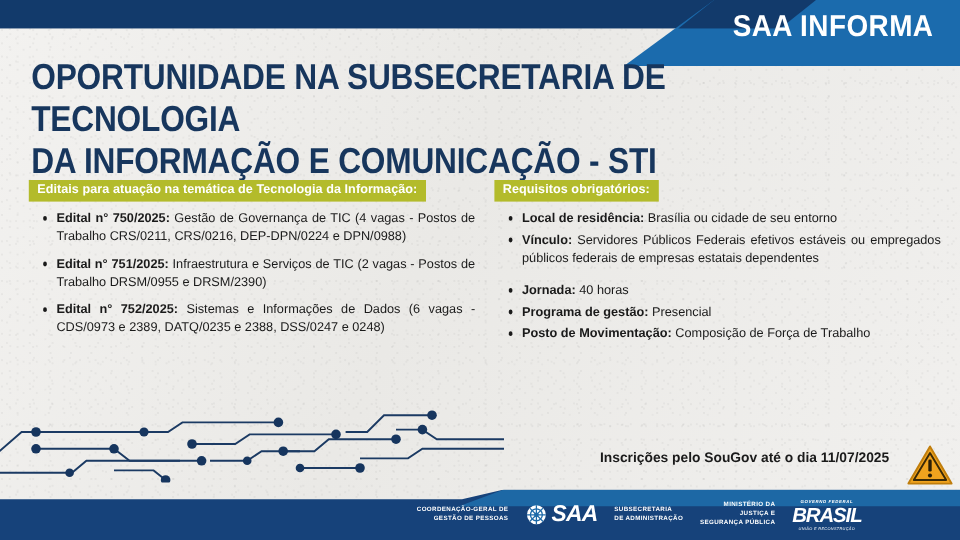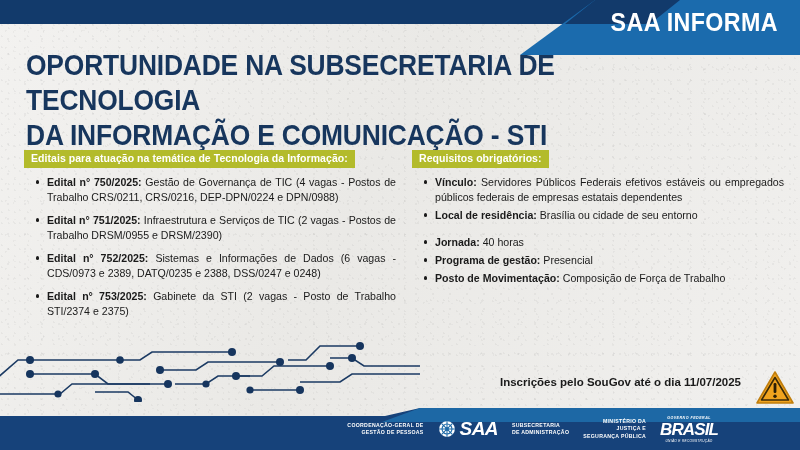--- a/index.html
+++ b/index.html
@@ -165,29 +165,28 @@
     <span>OPORTUNIDADE NA SUBSECRETARIA DE TECNOLOGIA</span>
     <span class="l2">DA INFORMAÇÃO E COMUNICAÇÃO - STI</span>
   </div>
 
   <div class="col col-left">
     <div class="seclabel">Editais para atuação na temática de Tecnologia da Informação:</div>
     <ul class="blist">
       <li><b>Edital n° 750/2025:</b><span> Gestão de Governança de TIC (4 vagas - Postos de Trabalho CRS/0211, CRS/0216, DEP-DPN/0224 e DPN/0988)</span></li>
       <li><b>Edital n° 751/2025:</b><span> Infraestrutura e Serviços de TIC (2 vagas - Postos de Trabalho DRSM/0955 e DRSM/2390)</span></li>
       <li><b>Edital n° 752/2025:</b><span> Sistemas e Informações de Dados (6 vagas - CDS/0973 e 2389, DATQ/0235 e 2388, DSS/0247 e 0248)</span></li>
-      <li><b>Edital n° 753/2025:</b><span> Gabinete da STI (2 vagas - Posto de Trabalho STI/2374 e 2375)</span></li>
     </ul>
   </div>
 
   <div class="col col-right">
     <div class="seclabel">Requisitos obrigatórios:</div>
     <ul class="blist">
+      <li><b>Local de residência:</b><span> Brasília ou cidade de seu entorno</span></li>
       <li><b>Vínculo:</b><span> Servidores Públicos Federais efetivos estáveis ou empregados públicos federais de empresas estatais dependentes</span></li>
-      <li><b>Local de residência:</b><span> Brasília ou cidade de seu entorno</span></li>
     </ul>
 
     <div class="grp2">
       <ul class="blist">
         <li><b>Jornada:</b><span> 40 horas</span></li>
         <li><b>Programa de gestão:</b><span> Presencial</span></li>
         <li><b>Posto de Movimentação:</b><span> Composição de Força de Trabalho</span></li>
       </ul>
     </div>
   </div>

